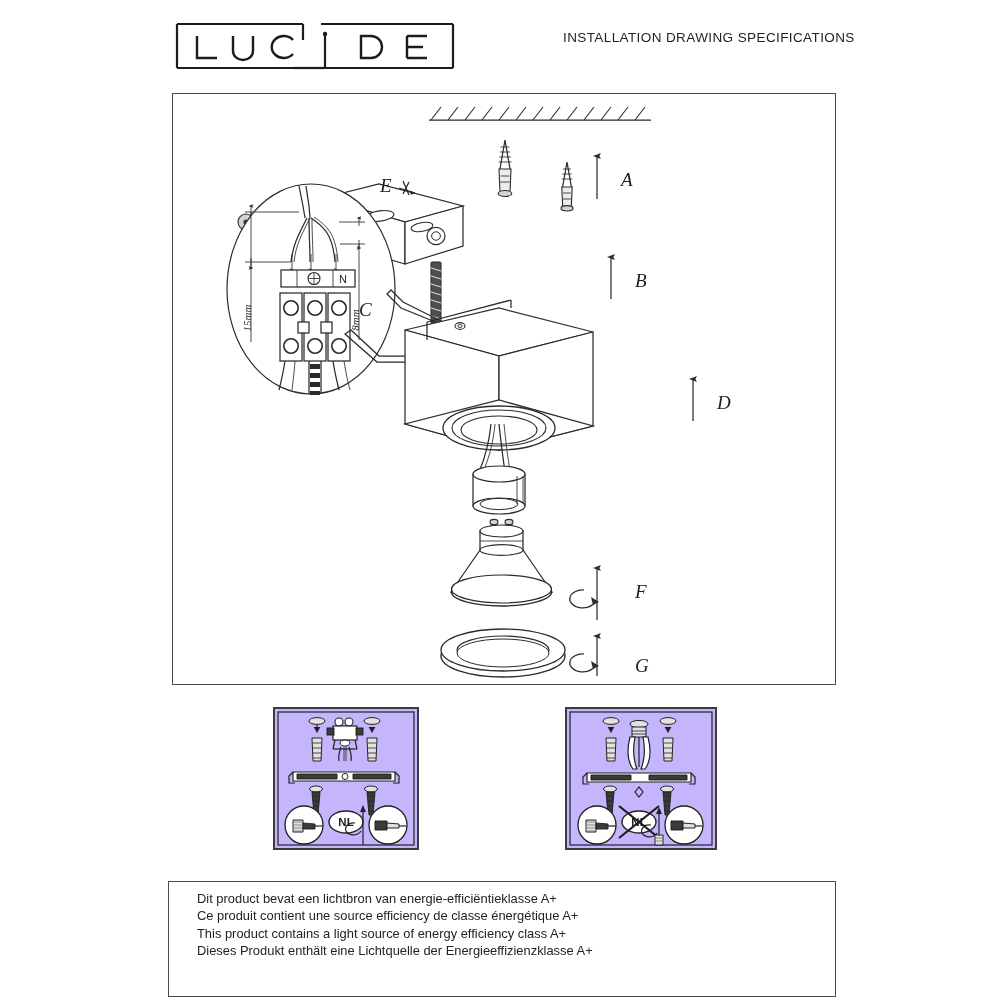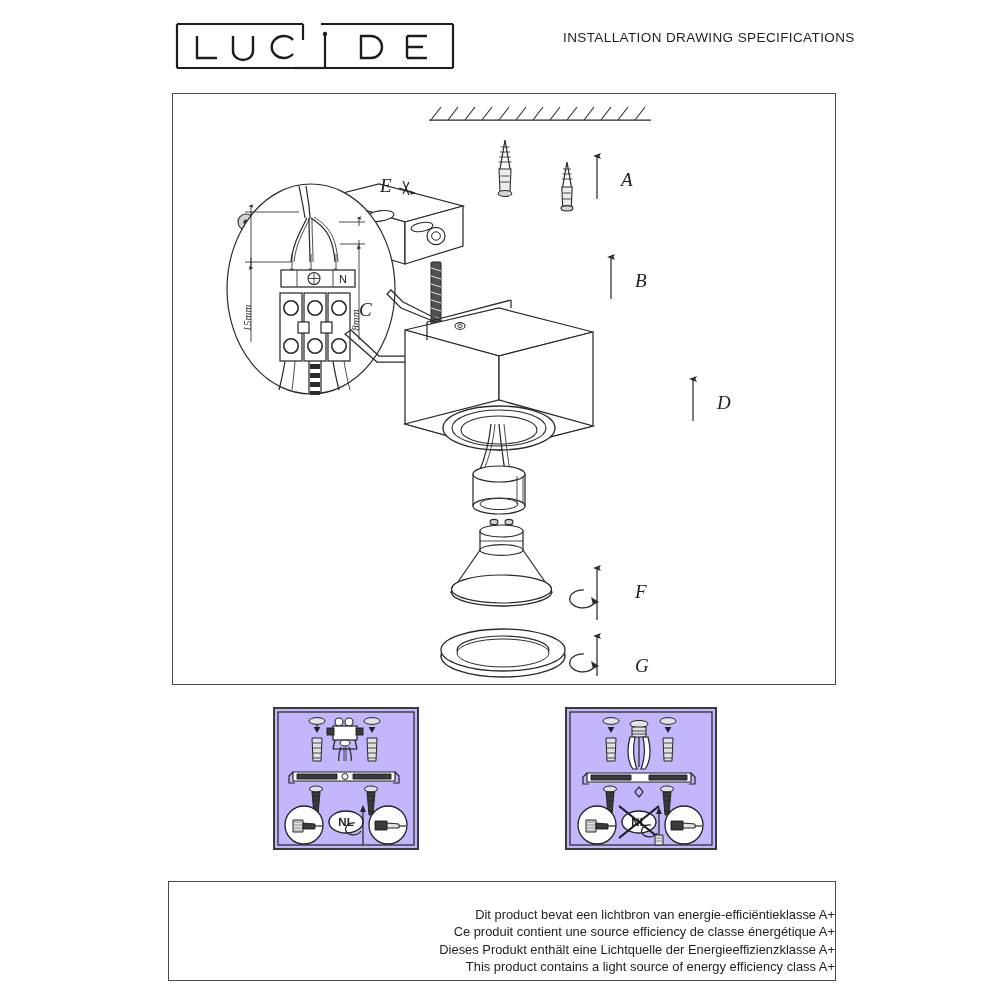--- a/index.html
+++ b/index.html
@@ -11,21 +11,20 @@
     width: 1000px;
     height: 1001px;
     position: relative;
     font-family: "Liberation Sans", sans-serif;
     color: #1a1a1a;
     overflow: hidden;
   }
   .page {
     position: absolute;
     inset: 0;
-    text-align: right;
   }
 
   
   .logo-box {
     position: absolute;
     left: 175px;
     top: 22px;
     width: 280px;
     height: 48px;
   }
@@ -68,24 +67,24 @@
   .panel-left  { left: 273px; top: 707px; width: 146px; height: 143px; }
   .panel-right { left: 565px; top: 707px; width: 152px; height: 143px; }
   .panel svg { display: block; }
 
   
   .text-box {
     position: absolute;
     left: 168px;
     top: 881px;
     width: 668px;
-    height: 100px;
+    height: 116px;
     border: 1.5px solid #4a4a52;
     box-sizing: border-box;
-    padding: 24px 0 0 28px;
+    padding: 8px 0 0 28px;
     background: #fff;
   }
   .text-line {
     font-size: 12.9px;
     line-height: 17.4px;
     color: #232323;
     white-space: nowrap;
     font-family: "Liberation Sans", sans-serif;
   }
 
@@ -614,17 +613,17 @@
           <line x1="88" y1="129" x2="96" y2="129"></line>
             <line x1="88" y1="132" x2="96" y2="132"></line>
         </g>
       </g>
     </svg>
   </div>
 
   <div class="text-box">
     <div class="text-line">Dit product bevat een lichtbron van energie-efficiëntieklasse A+</div>
     <div class="text-line">Ce produit contient une source efficiency de classe énergétique A+</div>
+    <div class="text-line">This product contains a light source of energy efficiency class A+</div>
     <div class="text-line">Dieses Produkt enthält eine Lichtquelle der Energieeffizienzklasse A+</div>
-    <div class="text-line">This product contains a light source of energy efficiency class A+</div>
   </div>
 
 </div>
 
 </body></html>

